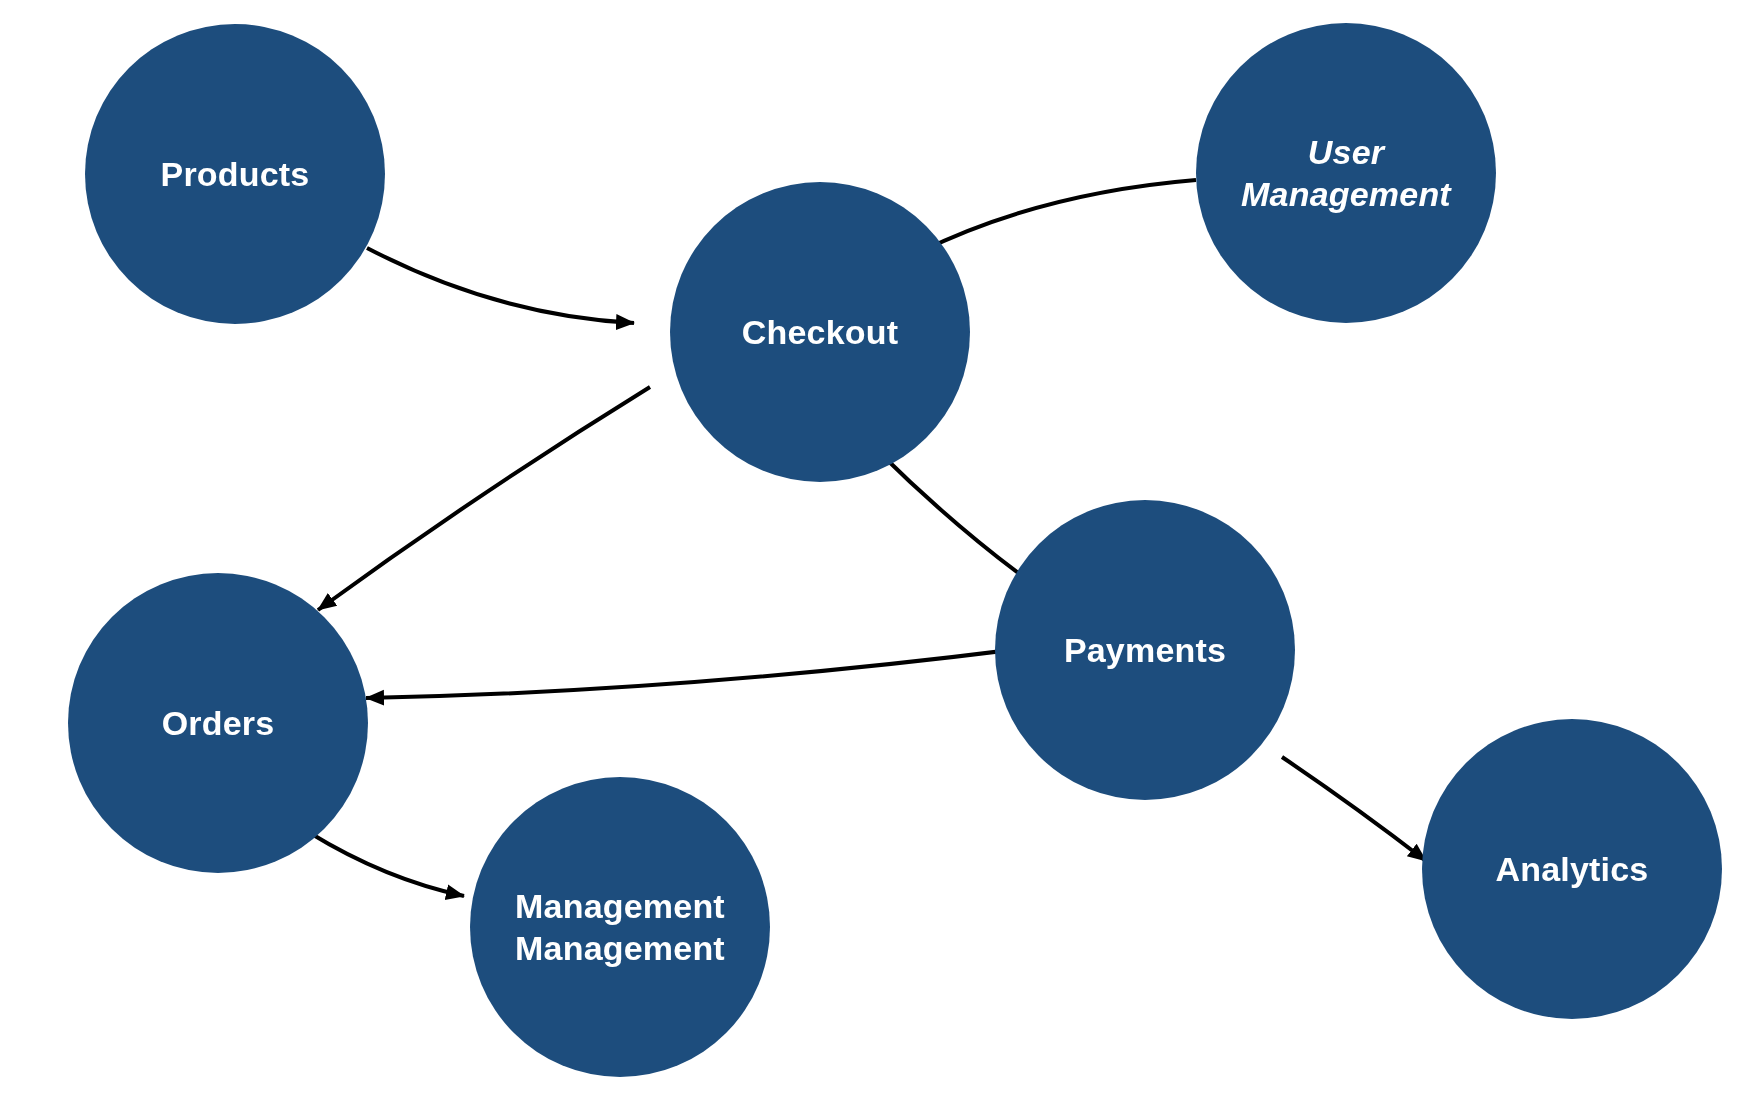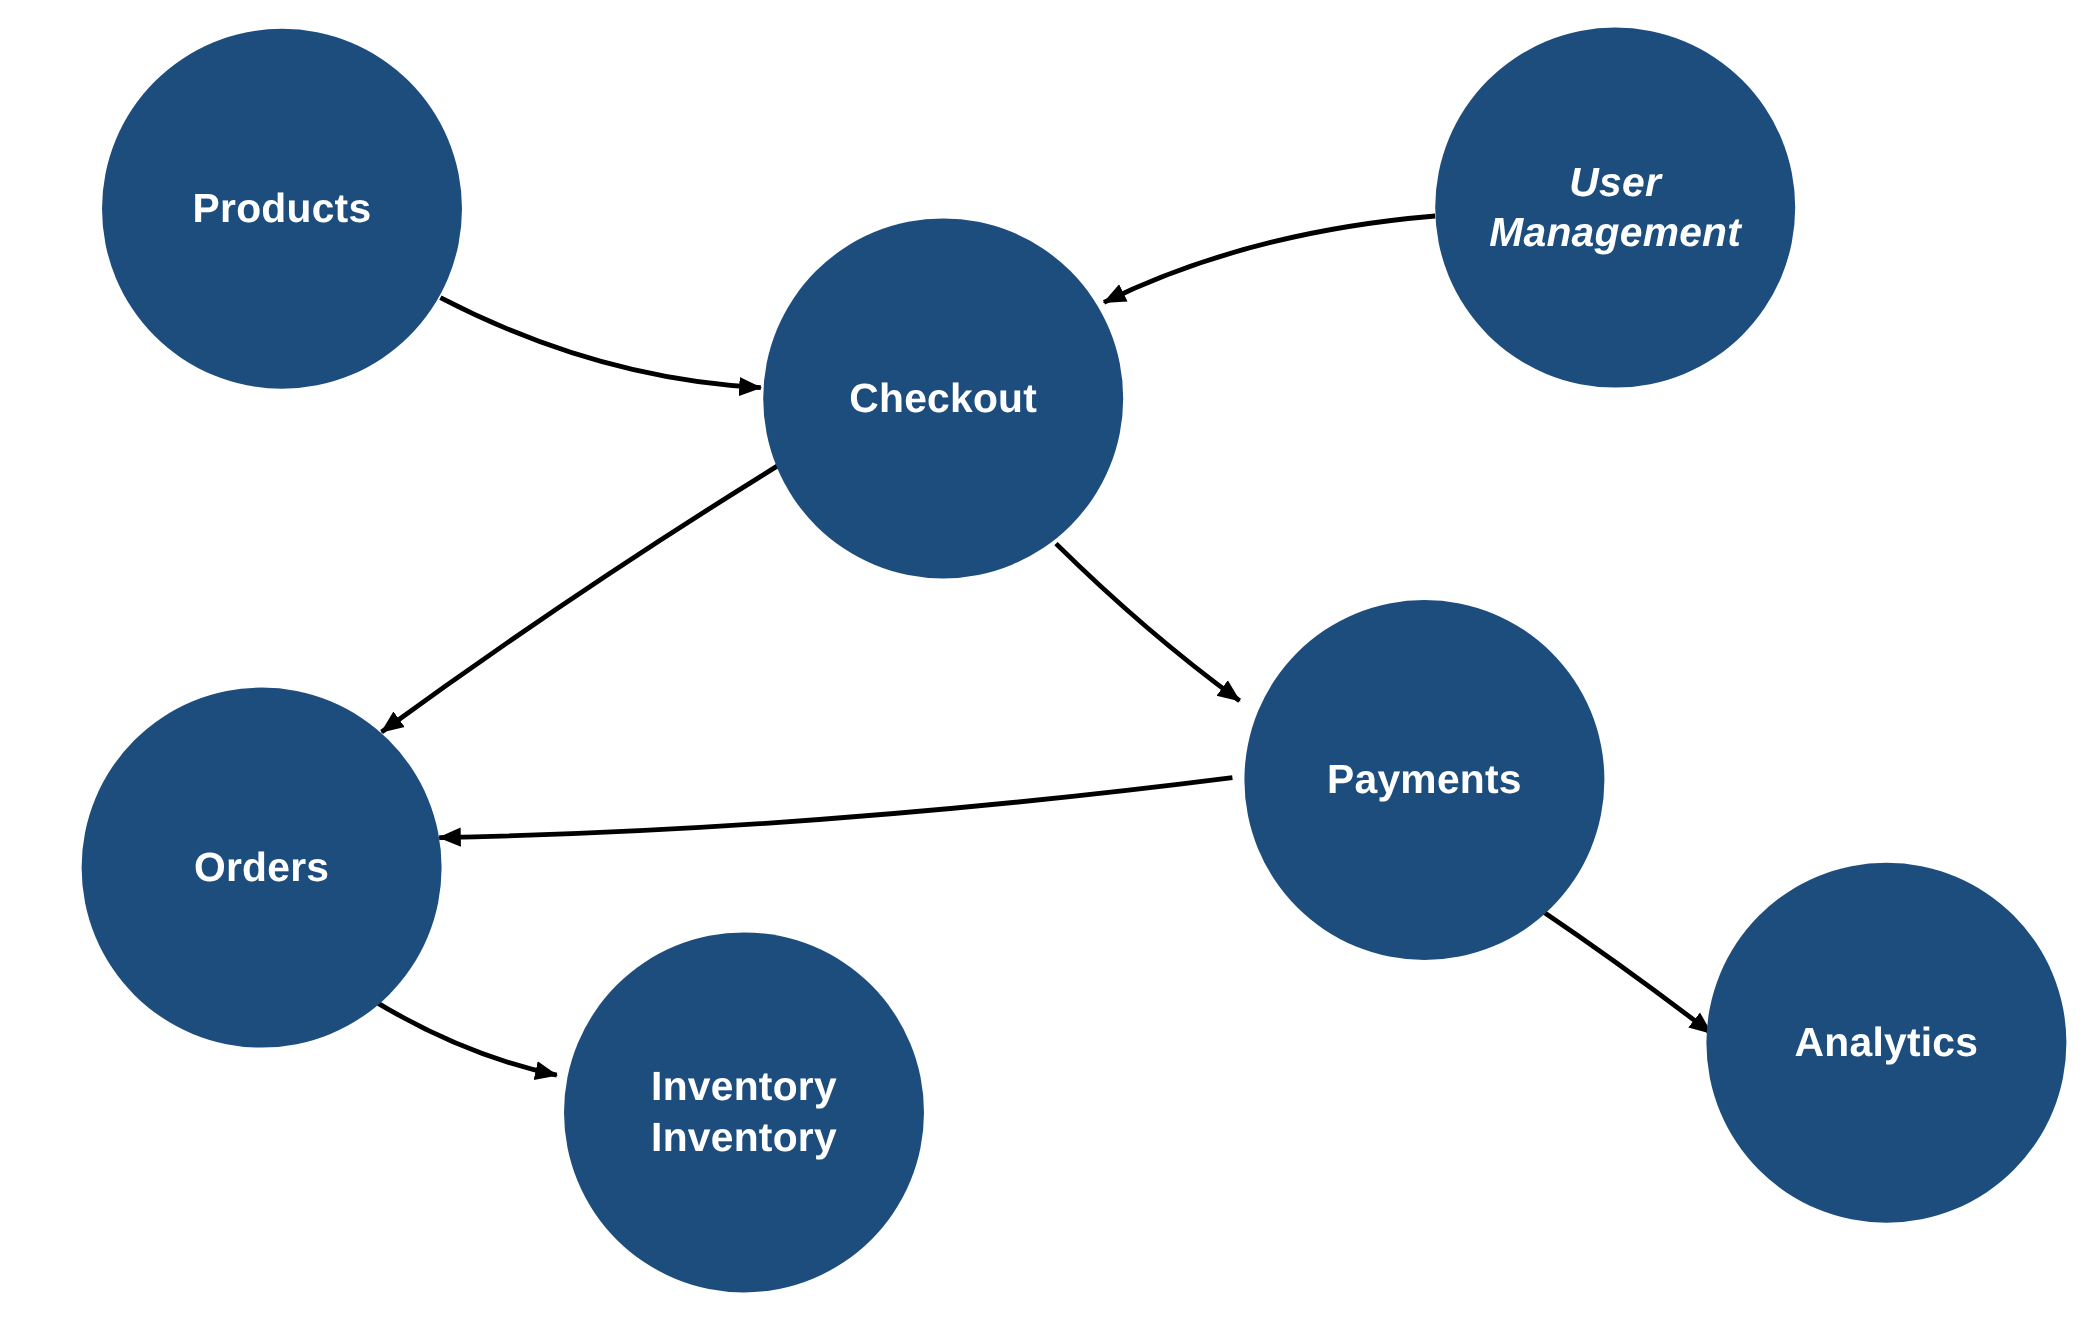--- a/index.html
+++ b/index.html
@@ -72,29 +72,29 @@
         <path d="M 1282 757 Q 1356 807 1426 861" class="edge" marker-end="url(#arrow)"></path>
       </g>
   </svg>
   <div id="node-layer">
       <div class="node" style="left: 85px; top: 24px; width: 300px; height: 300px;">
         <span class="node-label">Products</span>
       </div>
       <div class="node" style="left: 1196px; top: 23px; width: 300px; height: 300px; font-style: italic;">
         <span class="node-label">User Management</span>
       </div>
-      <div class="node" style="left: 636px; top: 182px; width: 300px; height: 300px;">
+      <div class="node" style="left: 670px; top: 182px; width: 300px; height: 300px;">
         <span class="node-label">Checkout</span>
       </div>
       <div class="node" style="left: 68px; top: 573px; width: 300px; height: 300px;">
         <span class="node-label">Orders</span>
       </div>
-      <div class="node" style="left: 1037px; top: 500px; width: 300px; height: 300px; align-items: center;">
+      <div class="node" style="left: 995px; top: 500px; width: 300px; height: 300px; align-items: center;">
         <span class="node-label">Payments</span>
       </div>
       <div class="node" style="left: 470px; top: 777px; width: 300px; height: 300px;">
-        <span class="node-label">Inventory Inventory</span>
+        <span class="node-label">Management Management</span>
       </div>
       <div class="node" style="left: 1422px; top: 719px; width: 300px; height: 300px;">
         <span class="node-label">Analytics</span>
       </div>
     </div>
 </div>
 
 </body></html>

